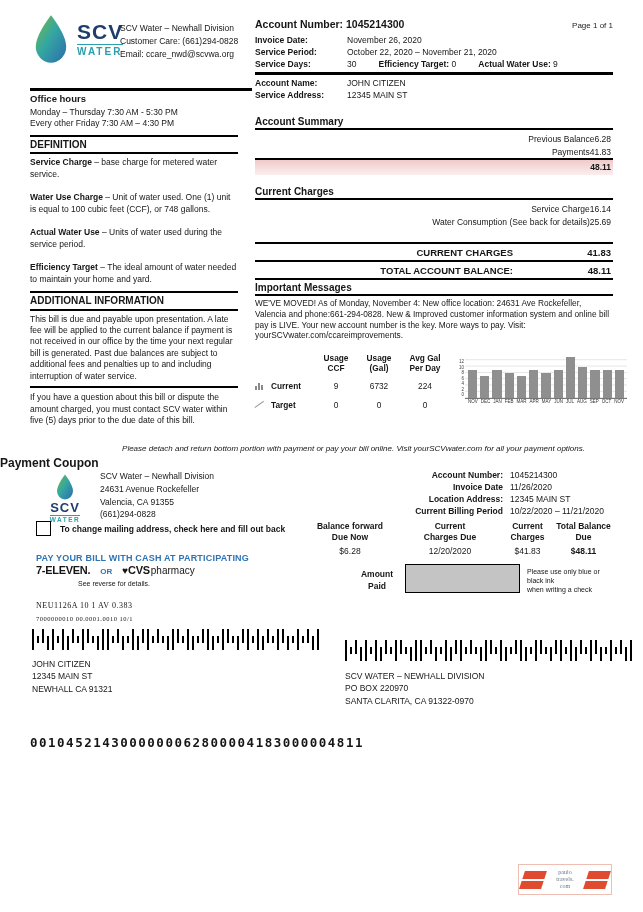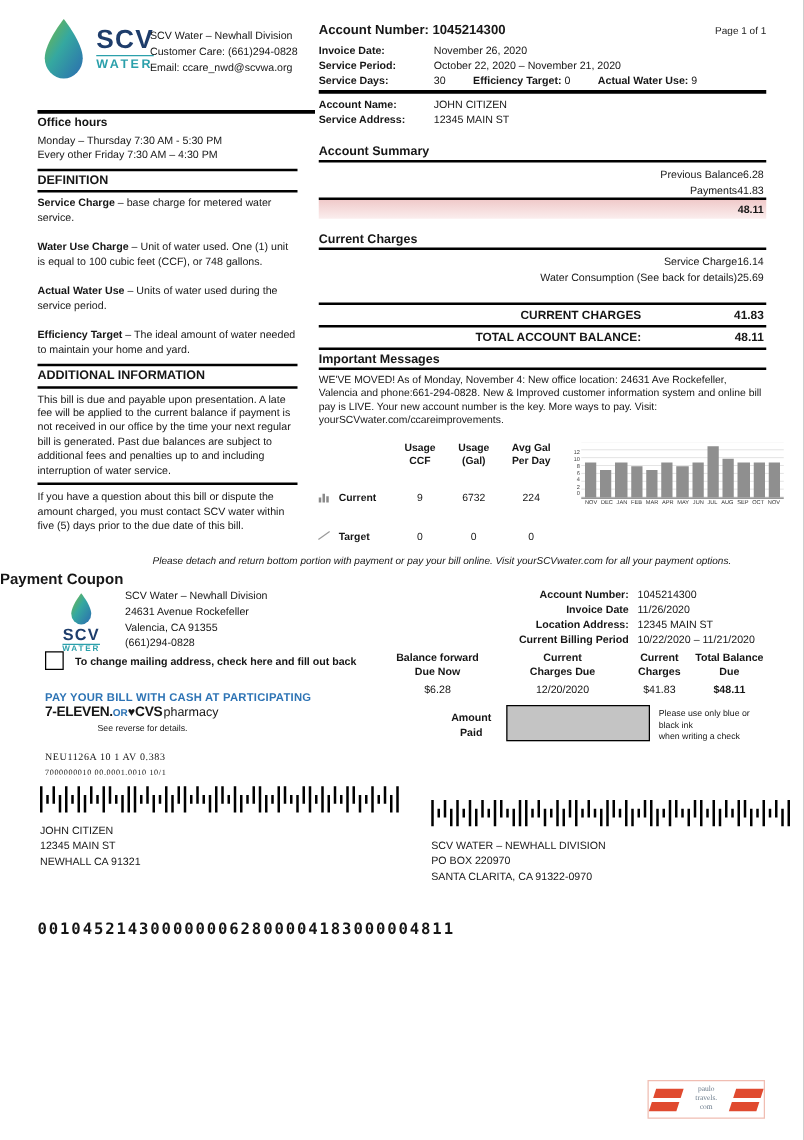--- a/index.html
+++ b/index.html
@@ -45,21 +45,21 @@
   .total-row{display:flex;justify-content:flex-end;align-items:center;border-top:2.5px solid #000;
              padding:2.5px 0;font-weight:bold;font-size:9.5px;}
   .total-row:last-child{border-bottom:2.5px solid #000;}
   .total-row .tlabel{margin-right:58px;}
   .total-row .tval{width:40px;text-align:right;padding-right:2px;}
   .im-section{margin-top:2px;}
   .im-text{line-height:1.3;font-size:8.3px;}
 
   
   .usage-wrap{display:flex;margin-top:13px;align-items:flex-start;}
-  .usage-table{display:grid;grid-template-columns:16px 44px 42px 44px 48px;row-gap:20px;font-size:8.3px;}
+  .usage-table{display:grid;grid-template-columns:16px 44px 42px 44px 48px;row-gap:8px;font-size:8.3px;}
   .ut-h{font-weight:bold;text-align:center;line-height:1.15;}
   .ut-lab{font-weight:bold;}
   .ut-v{text-align:center;}
   .bars-icon{display:inline-flex;align-items:flex-end;gap:1px;height:9px;}
   .bars-icon i{display:block;width:2px;background:#8a8a8a;}
   .bars-icon i:nth-child(1){height:4px;}.bars-icon i:nth-child(2){height:7px;}.bars-icon i:nth-child(3){height:5px;}
   .diag-icon{display:inline-block;width:9px;height:9px;position:relative;}
   .diag-icon:before{content:"";position:absolute;left:0;bottom:1px;width:11px;height:1px;background:#9a9a9a;
                     transform:rotate(-35deg);transform-origin:left bottom;}
   .chart{display:flex;margin-left:6px;width:186px;}
@@ -86,21 +86,21 @@
   .c-fields{margin-left:auto;width:218px;}
   .c-frow{display:flex;margin-bottom:2px;}
   .c-flabel{width:108px;font-weight:bold;text-align:right;}
   .c-fval{margin-left:7px;}
   .checkbox-row{left:36px;top:521px;display:flex;align-items:center;gap:9px;}
   .checkbox{display:inline-block;width:13px;height:13px;border:1.6px solid #000;background:#fff;}
   .pay-table{left:300px;top:521px;width:312px;display:grid;grid-template-columns:100px 100px 55px 57px;text-align:center;}
   .pt-h{font-weight:bold;line-height:1.25;}
   .pt-v{margin-top:4px;}
   .pay-cash{left:36px;top:553px;color:#2e74b5;font-weight:bold;font-size:9px;letter-spacing:.2px;}
-  .logos-line{left:36px;top:564px;display:flex;align-items:center;gap:0;}
+  .logos-line{left:36px;top:564px;display:flex;align-items:flex-end;gap:10px;}
   .seven{font-size:11px;font-weight:900;letter-spacing:-.3px;}
   .or{color:#2e74b5;font-weight:bold;font-size:8px;}
   .cvs-wrap{display:flex;align-items:baseline;}
   .heart{font-size:10px;}
   .cvs{font-size:11px;font-weight:900;letter-spacing:-.3px;}
   .pharmacy{font-size:10px;margin-left:1px;}
   .see-reverse{left:78px;top:580px;font-size:7px;}
   .ap-label{left:347px;top:569px;width:60px;text-align:center;font-weight:bold;line-height:1.4;}
   .amount-box{left:405px;top:564px;width:113px;height:27px;background:#c4c4c4;border:1.6px solid #000;}
   .ink-note{left:527px;top:567px;width:88px;font-size:7px;line-height:1.3;}

